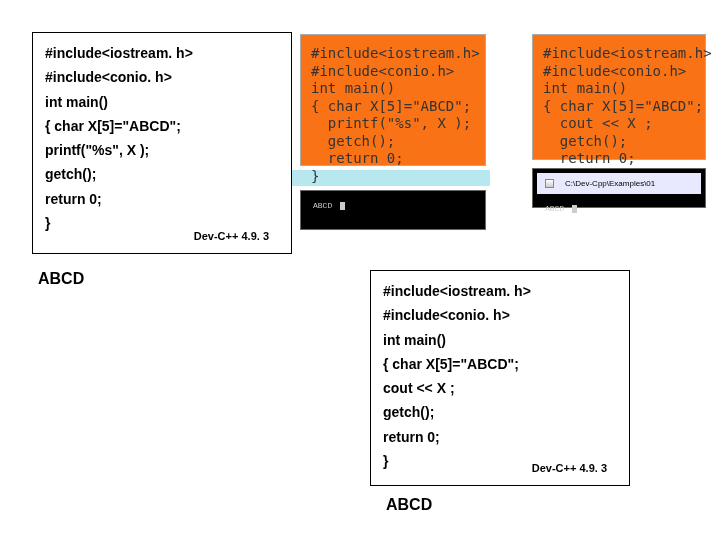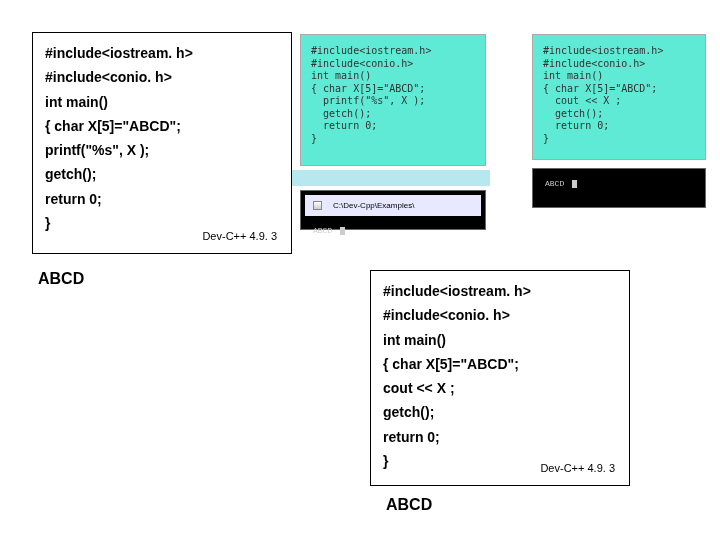--- a/index.html
+++ b/index.html
@@ -16,37 +16,37 @@
     border: 1px solid #000;
     background: #fff;
     padding: 6px 8px;
     font-family: Arial, sans-serif;
     font-weight: bold;
     font-size: 14px;
     line-height: 1.45;
   }
   .dev-label {
     position: absolute;
-    right: 10px;
+    right: 18px;
     bottom: 4px;
     font-size: 11px;
-    font-weight: normal;
+    font-weight: bold;
   }
   .output-text {
     position: absolute;
     font-family: Arial, sans-serif;
     font-weight: bold;
     font-size: 16px;
   }
   .editor-thumb {
     position: absolute;
     border: 1px solid #aaa;
-    background: #5eead4;
+    background: #f97316;
     font-family: 'Courier New', monospace;
-    font-size: 10px;
+    font-size: 14px;
     color: #333;
     padding: 6px;
     line-height: 1.25;
   }
   .console-thumb {
     position: absolute;
     background: #000;
     border: 1px solid #666;
   }
   .console-title {
@@ -134,26 +134,26 @@
 #include&lt;conio.h&gt;
 int main()
 { char X[5]="ABCD";
   cout &lt;&lt; X ;
   getch();
   return 0;
 }</pre>
 </div>
 
 <div id="con1" class="console-thumb">
+  <div class="console-body">
+    <span>ABCD</span><span class="cursor"></span>
+  </div>
+</div>
+
+<div id="con2" class="console-thumb">
   <div class="console-title">
     <span class="ticon"></span>
-    <span>C:\Dev-Cpp\Examples\</span>
+    <span>C:\Dev-Cpp\Examples\01</span>
   </div>
   <div class="console-body">
     <span>ABCD</span><span class="cursor"></span>
   </div>
 </div>
 
-<div id="con2" class="console-thumb">
-  <div class="console-body">
-    <span>ABCD</span><span class="cursor"></span>
-  </div>
-</div>
-
 </body></html>

